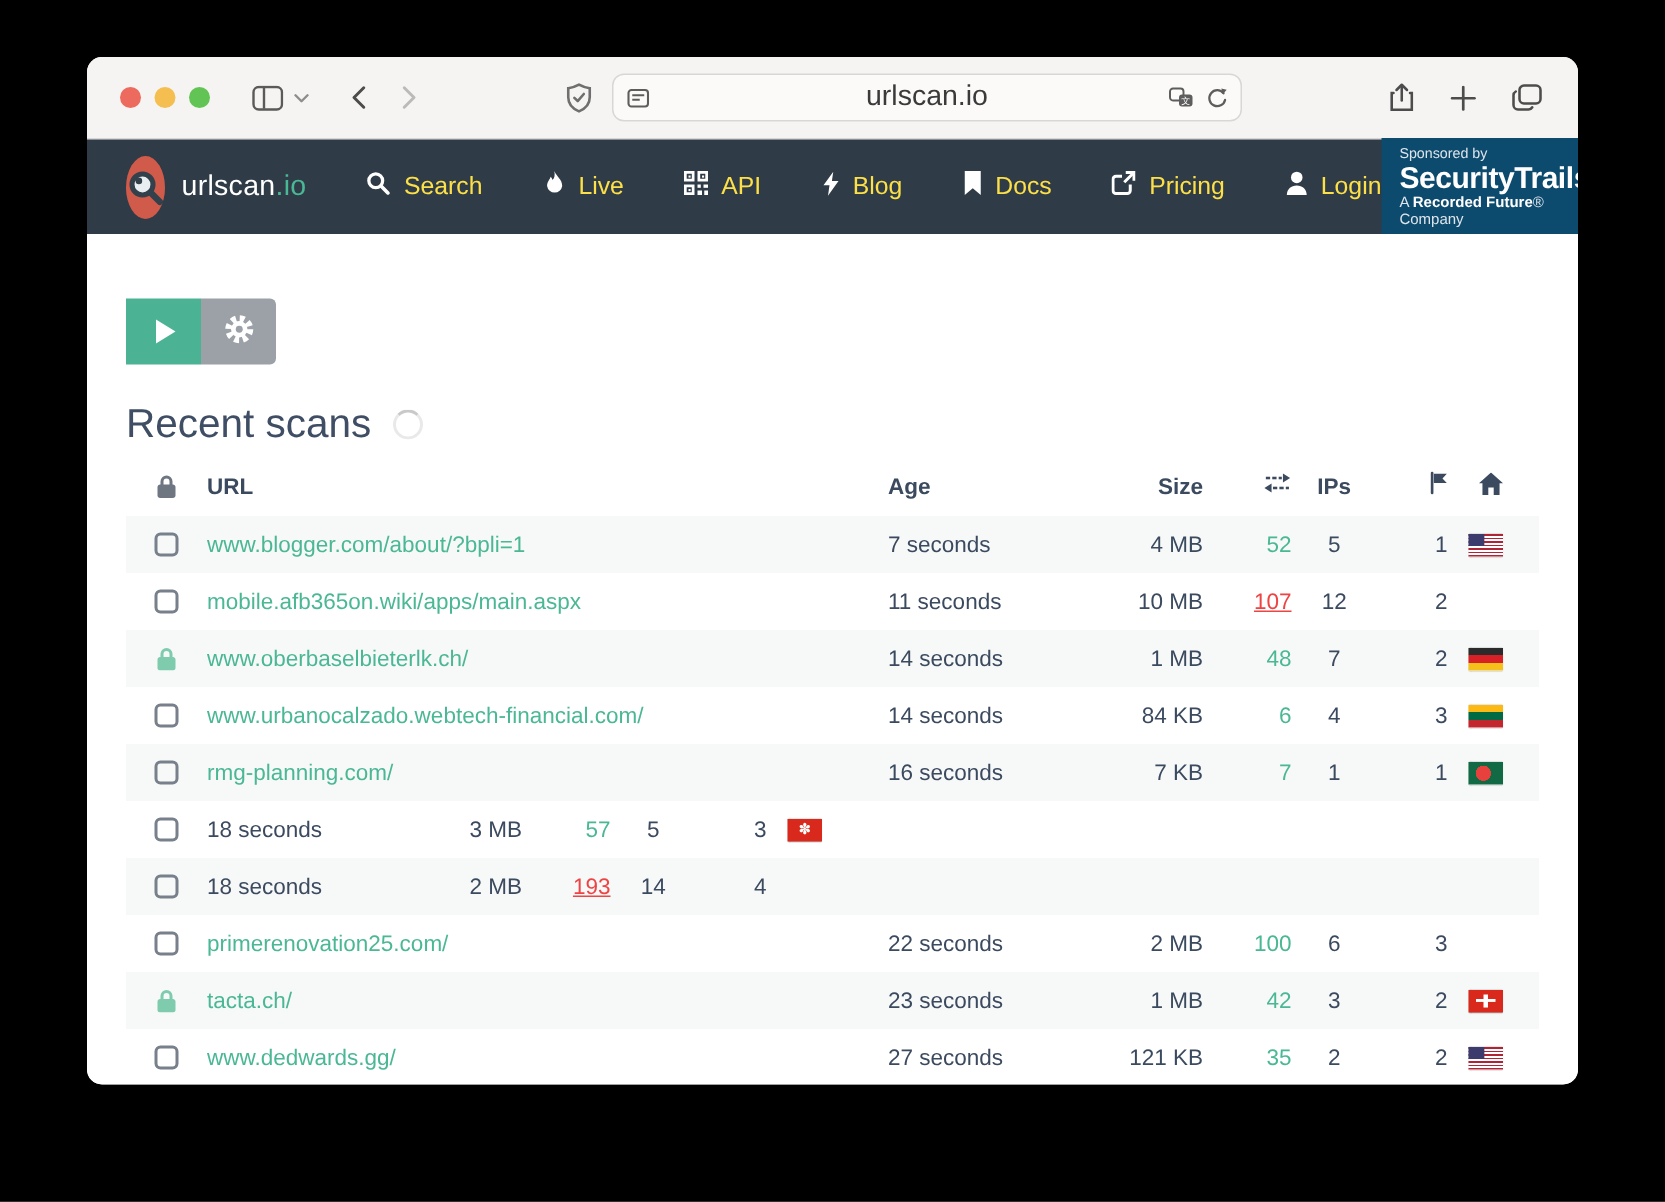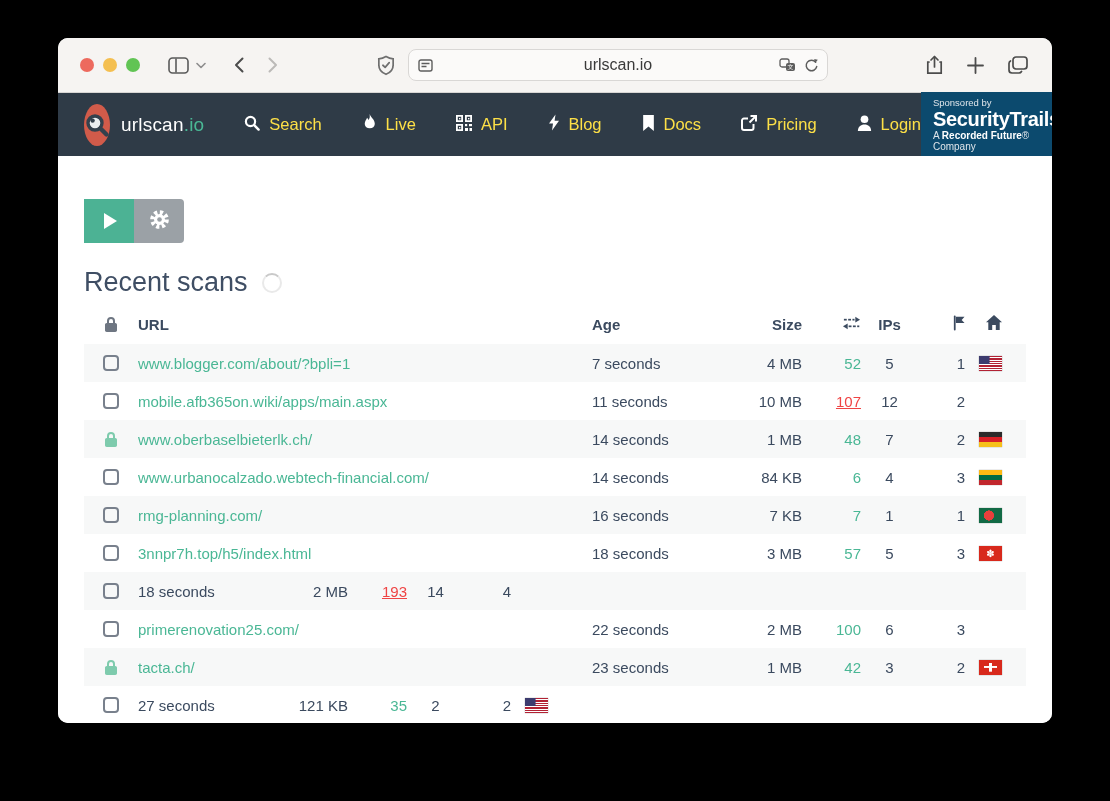--- a/index.html
+++ b/index.html
@@ -11,21 +11,21 @@
   .traffic{display:flex;gap:9px;margin-left:6px;}
   .tl{width:14px;height:14px;border-radius:50%;}
   .tl.red{background:#ed6a5e;}
   .tl.yellow{background:#f4bf50;}
   .tl.green{background:#61c454;}
   .chrome .btn{display:flex;align-items:center;justify-content:center;background:none;border:none;padding:0;cursor:default;}
   .sidebar-group{display:flex;align-items:center;gap:7px;margin-left:28px;}
   .nav-arrows{display:flex;align-items:center;gap:24px;margin-left:28px;}
   .chrome-center{flex:1;display:flex;align-items:center;justify-content:center;gap:12px;}
   .urlfield{position:relative;width:400px;height:30px;background:#fbfaf9;border:1px solid #d9d7d5;border-radius:8px;display:flex;align-items:center;padding:0 9px;}
-  .urlfield .addr{position:absolute;left:0;right:0;text-align:center;font-size:16px;color:#3a3a3a;}
+  .urlfield .addr{position:absolute;left:0;right:0;text-align:center;font-size:19px;color:#3a3a3a;}
   .urlfield .right-icons{margin-left:auto;display:flex;align-items:center;gap:8px;z-index:1;}
   .chrome-right{display:flex;align-items:center;gap:24px;margin-right:8px;}
 
   
   .navbar{height:63px;min-height:63px;background:#2f3b47;display:flex;align-items:center;padding-left:26px;color:#fff;}
   .logo{width:42px;height:42px;border-radius:50%;background:#d15b4a;display:flex;align-items:center;justify-content:center;}
   .brand{margin-left:11px;font-size:19px;letter-spacing:.2px;color:#fff;text-decoration:none;display:flex;}
   .brand .tld{color:#4ab795;}
   .nav-item{display:flex;align-items:center;gap:9px;margin-left:40px;font-size:16.5px;color:#fde047;text-decoration:none;cursor:pointer;}
   .nav-item:first-of-type{margin-left:34px;}
@@ -388,21 +388,20 @@
     <div class="col-cc">1</div>
     <div class="col-flag">
               <span class="flag flag-bd"></span>
             </div>
   </div>
           <div class="trow">
     <div class="col-lock">
       <span class="lock-open"></span>
 
     </div>
-    <a class="col-url">3nnpr7h.top/h5/index.html</a>
     <div class="col-age">18 seconds</div>
     <div class="col-size">3 MB</div>
     <div class="col-req req-teal">57</div>
     <div class="col-ips">5</div>
     <div class="col-cc">3</div>
     <div class="col-flag">
               <span class="flag flag-hk"></span>
             </div>
   </div>
           <div class="trow">
@@ -451,20 +450,21 @@
     <div class="col-cc">2</div>
     <div class="col-flag">
               <span class="flag flag-ch"></span>
             </div>
   </div>
           <div class="trow">
     <div class="col-lock">
       <span class="lock-open"></span>
 
     </div>
+    <a class="col-url">www.dedwards.gg/</a>
     <div class="col-age">27 seconds</div>
     <div class="col-size">121 KB</div>
     <div class="col-req req-teal">35</div>
     <div class="col-ips">2</div>
     <div class="col-cc">2</div>
     <div class="col-flag">
               <span class="flag flag-us"></span>
             </div>
   </div>
         </div>

